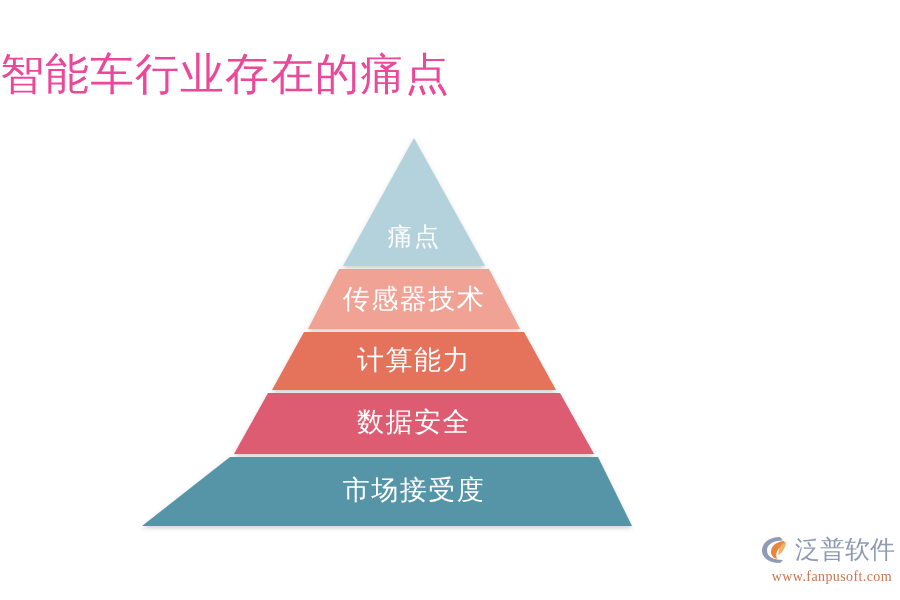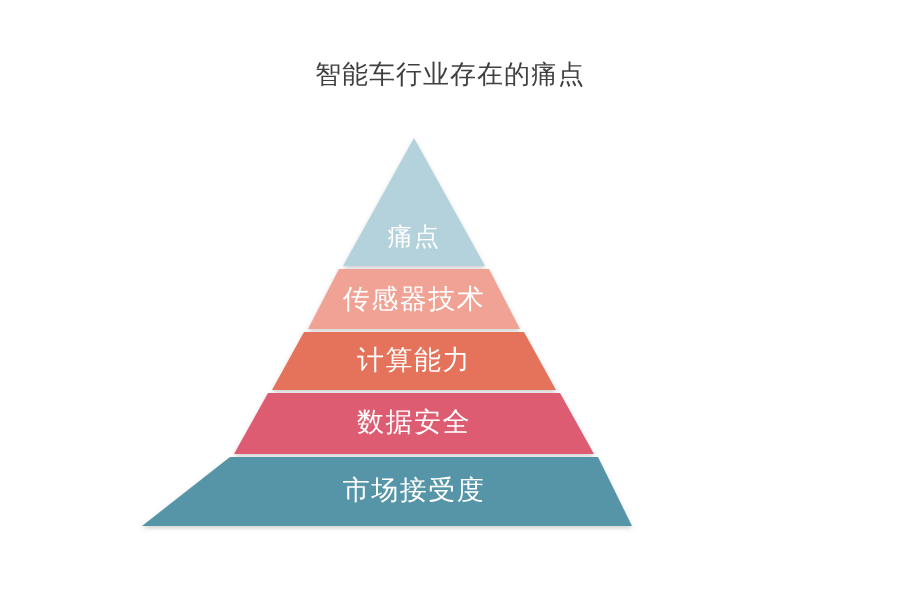--- a/index.html
+++ b/index.html
@@ -22,24 +22,24 @@
     width: 900px;
     height: 600px;
   }
 
   
   #page-title {
     position: absolute;
     left: 0;
     top: 52px;
     width: 900px;
-    text-align: center;
-    font-size: 26px;
+    text-align: left;
+    font-size: 44px;
     line-height: 44px;
-    color: #404040;
+    color: #ec4899;
     letter-spacing: 1px;
     font-weight: 400;
     white-space: nowrap;
   }
 
   
   #pyramid {
     position: absolute;
     left: 120px;
     top: 126px;
@@ -137,14 +137,27 @@
         <text class="layer-label" x="294" y="298">数据安全</text>
       </g>
 
       <g>
         <polygon filter="url(#softshadow)" points="110,331 478,331 512,400 22,400" fill="#5795a8"></polygon>
         <text class="layer-label" x="294" y="366">市场接受度</text>
       </g>
     </svg>
   </div>
 
+  <div id="watermark">
+    <div id="wm-row">
+      <svg id="wm-mark" viewBox="0 0 64 60">
+        <path d="M40 4 C16 4 4 18 4 31 C4 44 16 56 40 56 L46 50
+                 C24 50 14 42 14 31 C14 20 24 11 46 11 Z" fill="#8e9bb3"></path>
+        <path d="M48 12 C30 14 22 24 22 34 C22 40 26 46 34 48
+                 C30 38 34 24 52 18 Z" fill="#e8853f"></path>
+        <path d="M50 14 C40 20 36 30 37 40 C44 36 50 26 52 16 Z" fill="#f2b06a"></path>
+      </svg>
+      <span id="wm-brand">泛普软件</span>
+    </div>
+    <div id="wm-url">www.fanpusoft.com</div>
+  </div>
 
 </div>
 
 </body></html>

